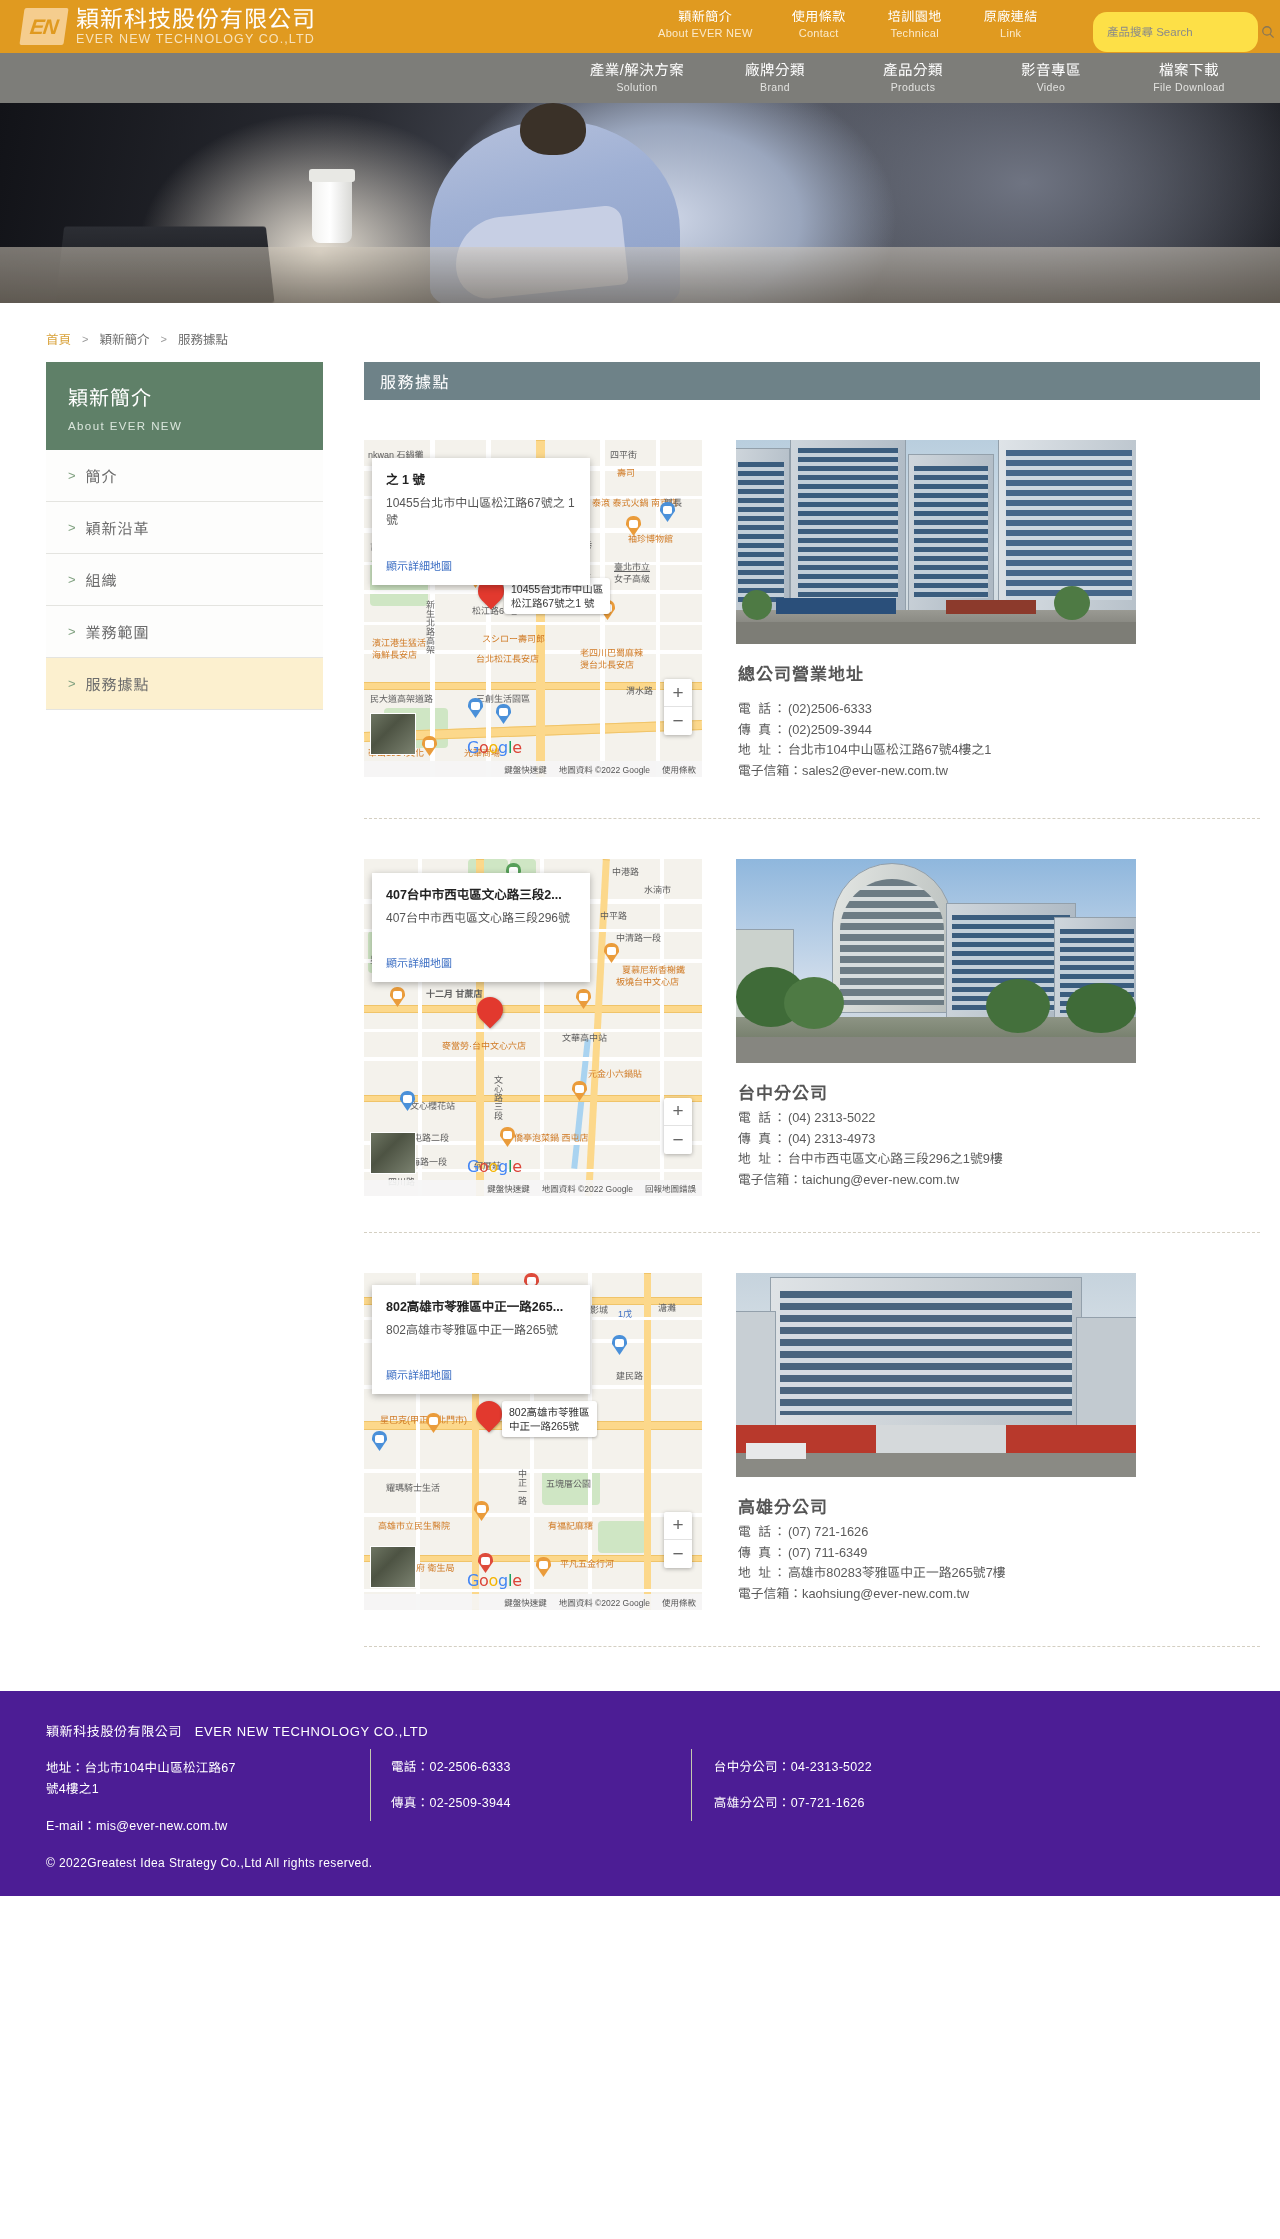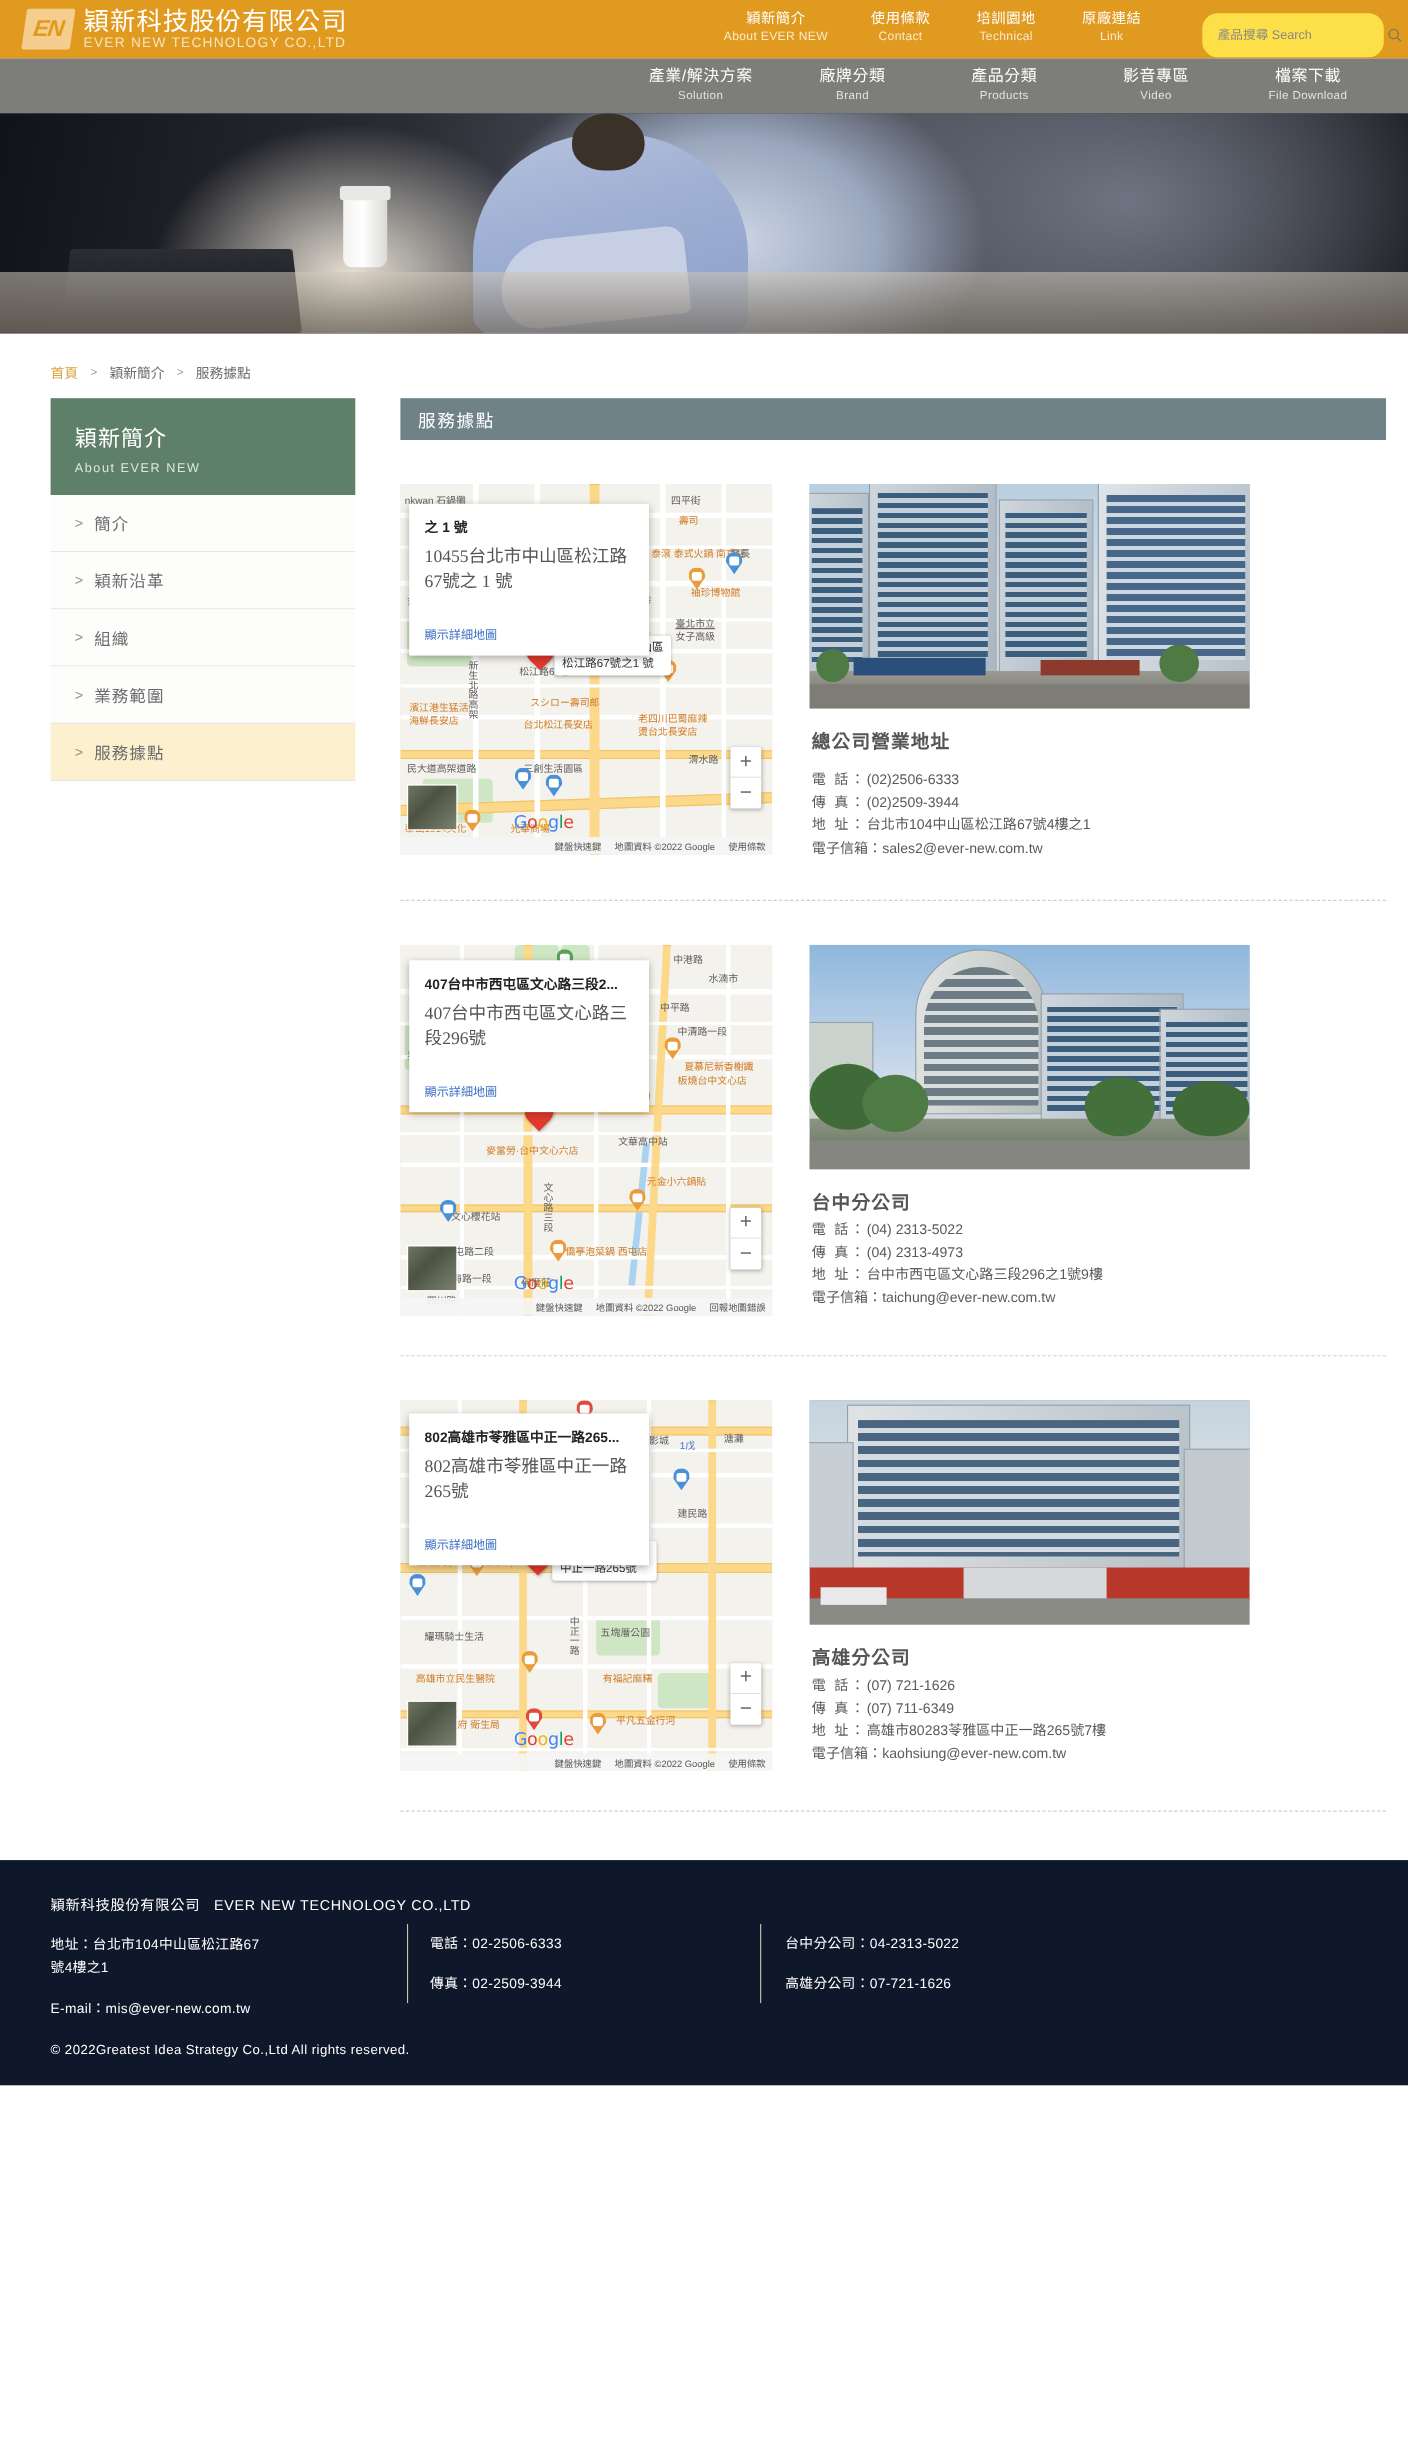--- a/index.html
+++ b/index.html
@@ -372,25 +372,24 @@
   .iw-title {
     font-size: 12.5px;
     color: #222;
     font-weight: bold;
     margin-bottom: 7px;
     white-space: nowrap;
     overflow: hidden;
     text-overflow: ellipsis;
   }
   .iw-addr {
-    font-size: 16px;
+    font-size: 12px;
     color: #555;
     line-height: 1.45;
     margin-bottom: 9px;
-    font-family: Liberation Serif, serif;
   }
   .iw-link {
     font-size: 11px;
     color: #3d6fc4;
     cursor: pointer;
     margin-top: 27px;
   }
   .map-tag {
     position: absolute;
     background: #ffffff;
@@ -496,21 +495,21 @@
        to bottom, #3b5d7e 0 5px, #c3cfd9 5px 9px);
   }
   .ph-ground { position:absolute; left:0; right:0; bottom:0; height:34px; background: linear-gradient(180deg,#9a9a93,#6e6e68); }
   .ph-tree { position:absolute; background:#4e7a44; border-radius:50%; }
   .ph-road { position:absolute; left:0; right:0; bottom:0; height:22px; background:#7d7d76; }
   .ph-shop { position:absolute; background:#c0392b; }
 
   
   .footer {
     margin-top: 44px;
-    background: #0f172a;
+    background: #4c1d95;
     padding: 30px 0 26px 0;
     color: #ffffff;
   }
   .footer-inner {
     width: 1240px;
     margin: 0 auto;
     padding-left: 26px;
     display: flex;
     align-items: flex-start;
   }

